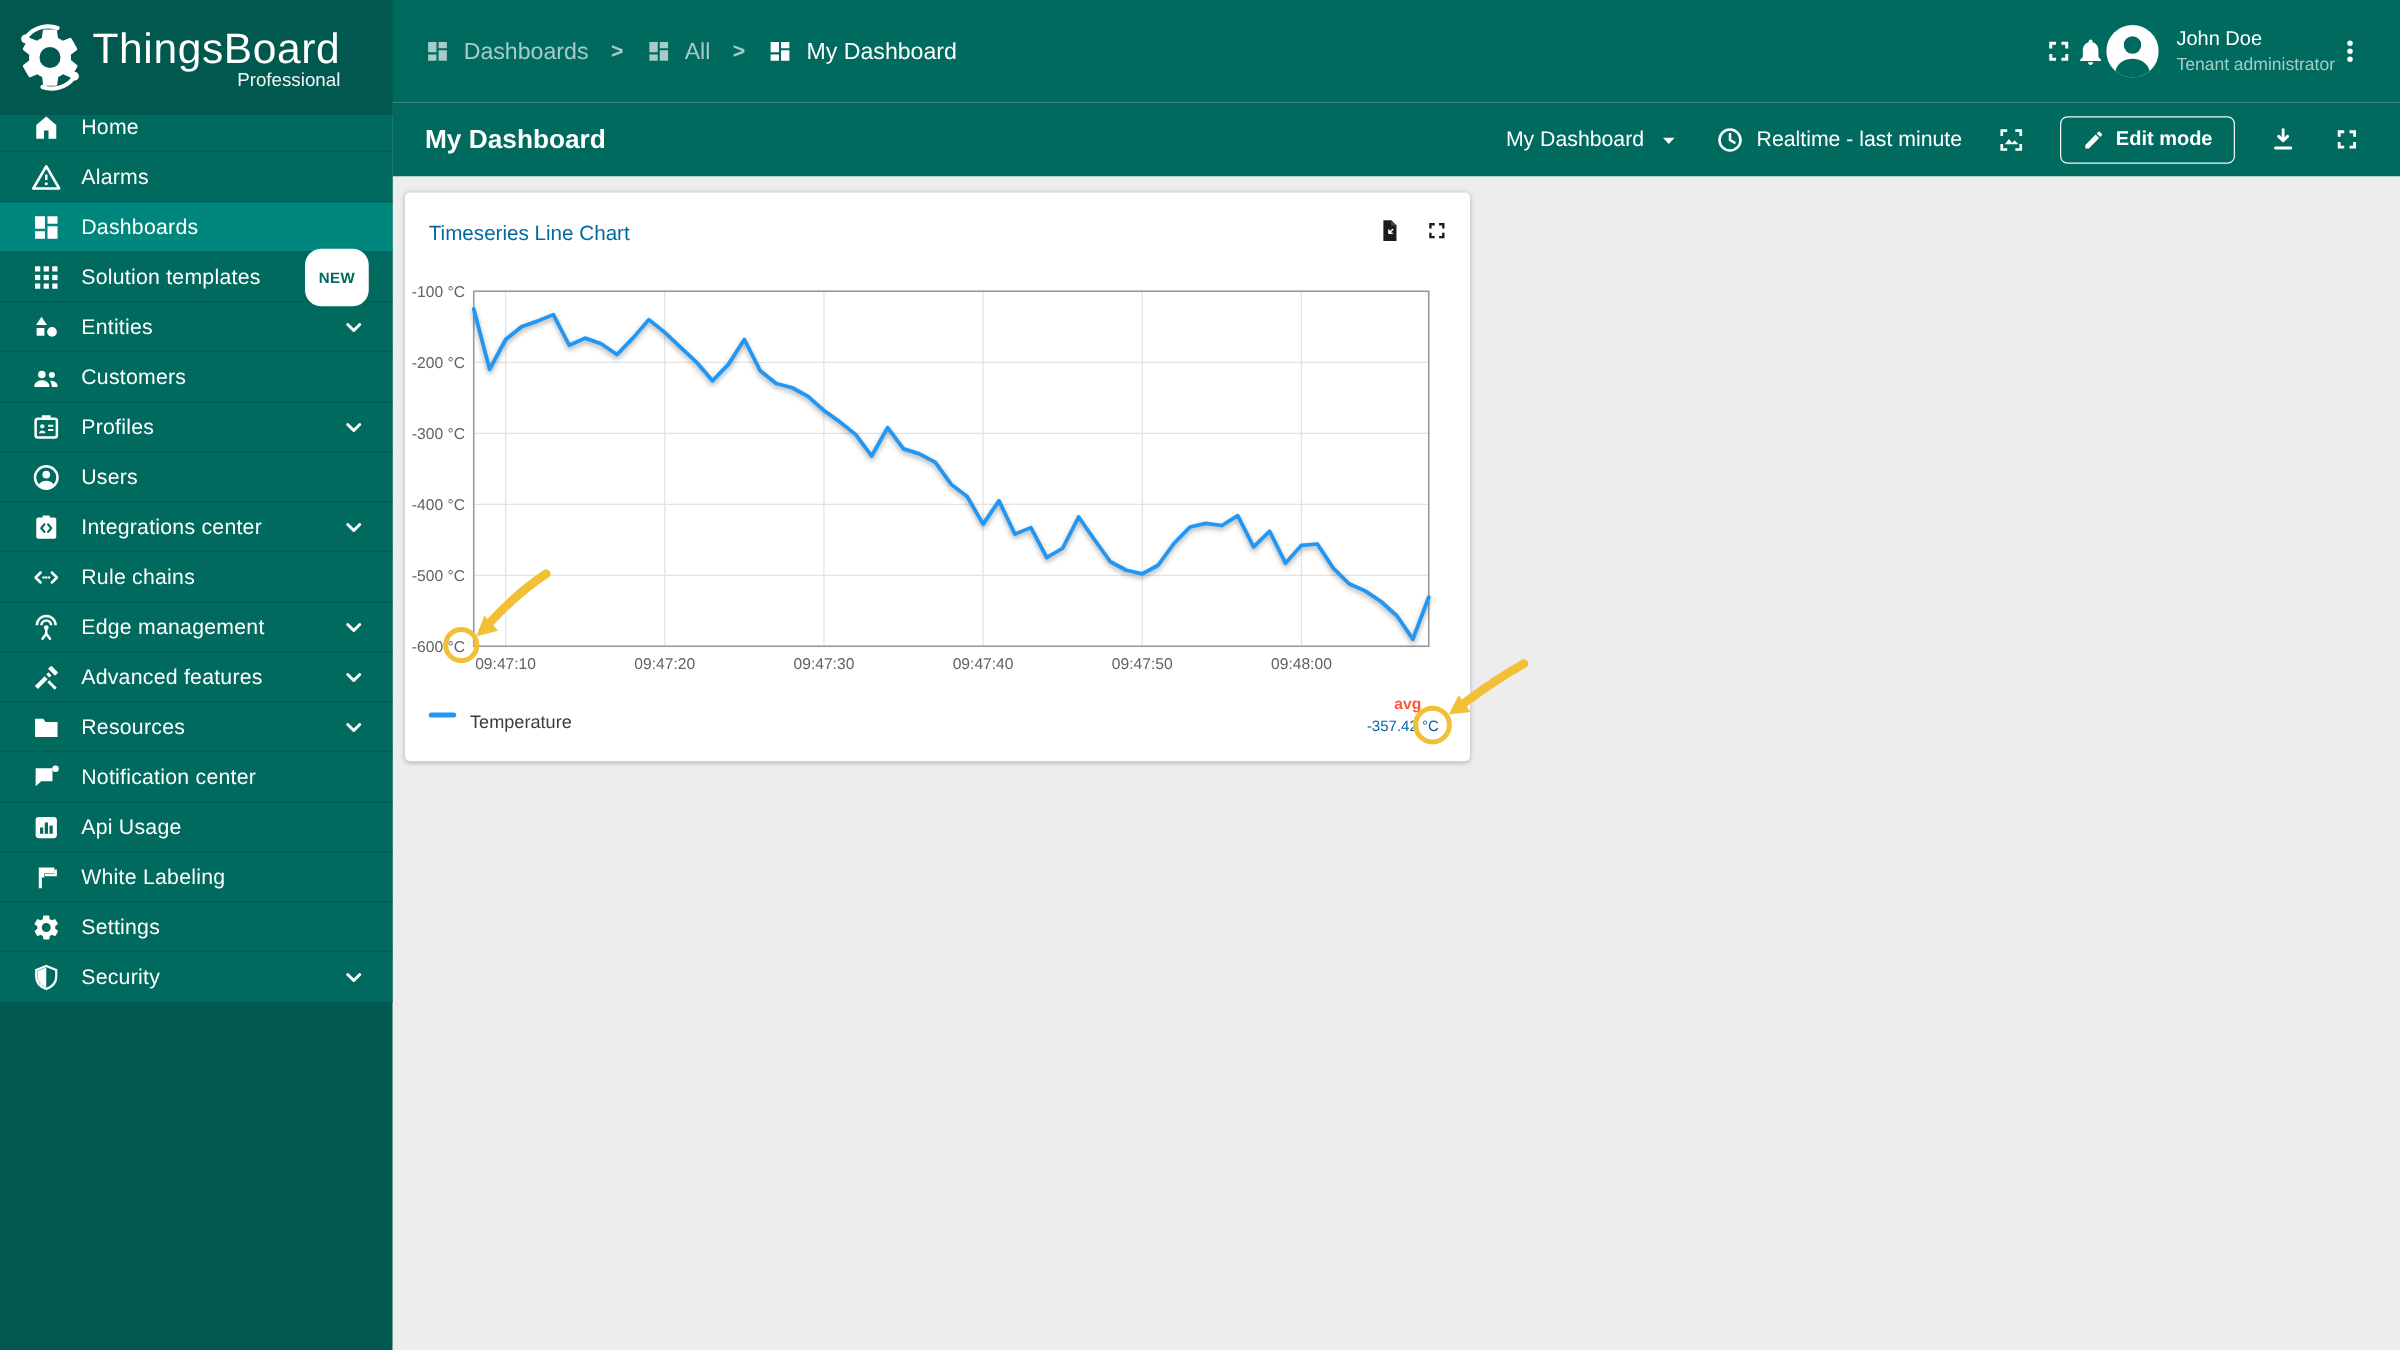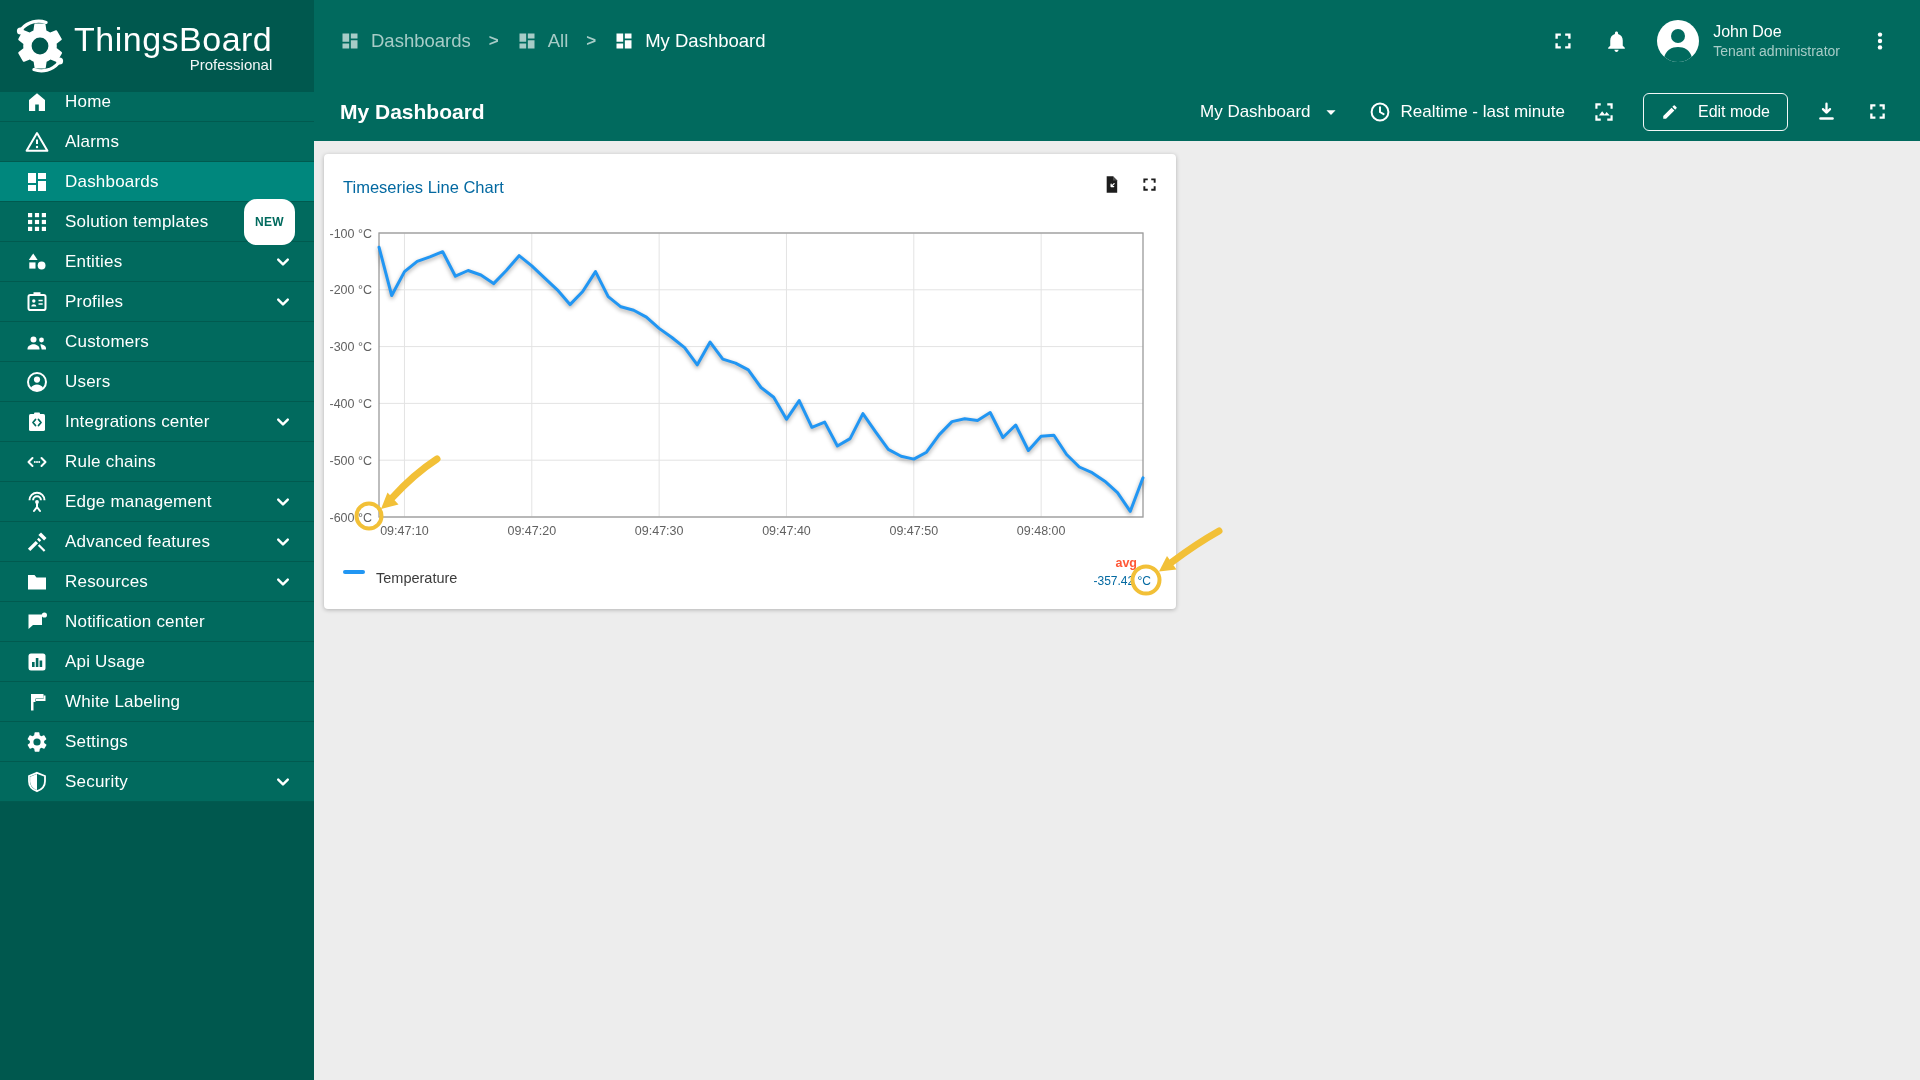--- a/index.html
+++ b/index.html
@@ -17,32 +17,32 @@
   .logo{width:314px;height:92px;background:var(--teal-dark);display:flex;align-items:center;padding-left:12px;flex:none;cursor:pointer}
   .logo-text{position:relative;color:#fff;margin-left:6px}
   .logo-title{font-size:34px;font-weight:500;letter-spacing:.5px;line-height:38px}
   .logo-sub{font-size:15px;text-align:right;margin-top:-2px;opacity:.95}
   .breadcrumb{flex:1;display:flex;align-items:center;padding-left:26px;gap:18px}
   .crumb{display:flex;align-items:center;gap:11px;font-size:18.5px;color:var(--muted);cursor:pointer}
   .crumb .bc-ic svg{width:20px;height:20px;fill:var(--muted)}
   .crumb.active{color:#fff}
   .crumb.active .bc-ic svg{fill:#fff}
   .bc-sep{color:var(--muted);font-size:17px;font-weight:700}
-  .header-right{display:flex;align-items:center;gap:28px;padding-right:28px}
+  .header-right{display:flex;align-items:center;padding-right:28px}
   .icon-btn{background:none;border:none;cursor:pointer;display:flex;align-items:center;justify-content:center}
   .user-block{display:flex;align-items:center;gap:14px;cursor:pointer}
   .user-text .u-name{color:#fff;font-size:16px}
   .user-text .u-role{color:var(--muted);font-size:14px;margin-top:2px}
 
   
   .topbar2{position:absolute;top:82px;left:314px;right:0;height:59px;background:var(--teal-header);display:flex;align-items:center;padding:0 30px 0 26px;color:#fff;z-index:2}
   .db-title{font-size:21px;font-weight:700;margin-right:auto}
   .tb-right{display:flex;align-items:center;gap:26px}
   .tb-item{display:flex;align-items:center;gap:9px;font-size:17px;cursor:pointer;background:none;border:none;color:#fff}
-  .edit-btn{display:flex;align-items:center;gap:19px;border:1.5px solid rgba(255,255,255,.95);border-radius:6px;padding:9px 17px;font-size:16px;font-weight:400;background:none;color:#fff;cursor:pointer}
+  .edit-btn{display:flex;align-items:center;gap:9px;border:1.5px solid rgba(255,255,255,.95);border-radius:6px;padding:9px 17px;font-size:16px;font-weight:700;background:none;color:#fff;cursor:pointer}
 
   
   .sidebar{position:absolute;top:82px;left:0;width:314px;bottom:0;background:var(--teal-dark);z-index:2}
   .side-item{height:40px;background:var(--teal-header);border-bottom:1px solid var(--divider);display:flex;align-items:center;padding:0 19px 0 25px;color:#fff;cursor:pointer}
   .side-item.selected{background:var(--teal-selected)}
   .s-icon{width:24px;height:24px;flex:none;margin-right:16px}
   .s-icon svg{width:24px;height:24px}
   .s-label{font-size:17px;font-weight:500;letter-spacing:.2px}
   .badge{margin-left:auto;background:#fff;color:var(--teal-header);font-size:12px;font-weight:700;padding:16px 11px;border-radius:13px;letter-spacing:.3px}
   .chev{margin-left:auto;width:24px;height:24px}
@@ -275,44 +275,44 @@
         <span class="s-label">Entities</span>
         <span class="chev">
           <svg viewBox="0 0 24 24">
             <path d="M7.2 9.6 12 14.4l4.8-4.8" fill="none" stroke="#fff" stroke-width="2.4" stroke-linecap="round" stroke-linejoin="round"></path>
           </svg>
         </span>
       </div>
       <div class="side-item">
         <span class="s-icon">
           <svg viewBox="0 0 24 24">
+            <circle cx="8.5" cy="9.5" r="3" fill="#fff"></circle>
+            <path d="M2.5 18.8c0-3 3.6-4.6 6-4.6s6 1.6 6 4.6v.7h-12z" fill="#fff"></path>
+            <circle cx="16.5" cy="10" r="2.4" fill="#fff"></circle>
+            <path d="M15.3 14.3c2.4.2 5.7 1.4 5.7 4.1v1.1h-4.3z" fill="#fff"></path>
+          </svg>
+        </span>
+        <span class="s-label">Customers</span>
+      </div>
+      <div class="side-item">
+        <span class="s-icon">
+          <svg viewBox="0 0 24 24">
             <rect x="3.5" y="5" width="17" height="15" rx="1.8" fill="none" stroke="#fff" stroke-width="2"></rect>
             <path d="M9.5 5V3.2h5V5" fill="none" stroke="#fff" stroke-width="2"></path>
             <circle cx="8.8" cy="11" r="1.7" fill="#fff"></circle>
             <path d="M6.3 16.6c0-1.6 1.3-2.3 2.5-2.3s2.5.7 2.5 2.3z" fill="#fff"></path>
             <path d="M13.5 10.5h4.2M13.5 14h4.2" stroke="#fff" stroke-width="1.6"></path>
           </svg>
         </span>
         <span class="s-label">Profiles</span>
         <span class="chev">
           <svg viewBox="0 0 24 24">
             <path d="M7.2 9.6 12 14.4l4.8-4.8" fill="none" stroke="#fff" stroke-width="2.4" stroke-linecap="round" stroke-linejoin="round"></path>
           </svg>
         </span>
-      </div>
-      <div class="side-item">
-        <span class="s-icon">
-          <svg viewBox="0 0 24 24">
-            <circle cx="8.5" cy="9.5" r="3" fill="#fff"></circle>
-            <path d="M2.5 18.8c0-3 3.6-4.6 6-4.6s6 1.6 6 4.6v.7h-12z" fill="#fff"></path>
-            <circle cx="16.5" cy="10" r="2.4" fill="#fff"></circle>
-            <path d="M15.3 14.3c2.4.2 5.7 1.4 5.7 4.1v1.1h-4.3z" fill="#fff"></path>
-          </svg>
-        </span>
-        <span class="s-label">Customers</span>
       </div>
       <div class="side-item">
         <span class="s-icon">
           <svg viewBox="0 0 24 24">
             <circle cx="12" cy="12" r="9" fill="none" stroke="#fff" stroke-width="2"></circle>
             <circle cx="12" cy="9.6" r="3.1" fill="#fff"></circle>
             <path d="M5.7 18.3c1.2-2.7 3.8-3.8 6.3-3.8s5.1 1.1 6.3 3.8a9 9 0 0 1-12.6 0z" fill="#fff"></path>
           </svg>
         </span>
         <span class="s-label">Users</span>

